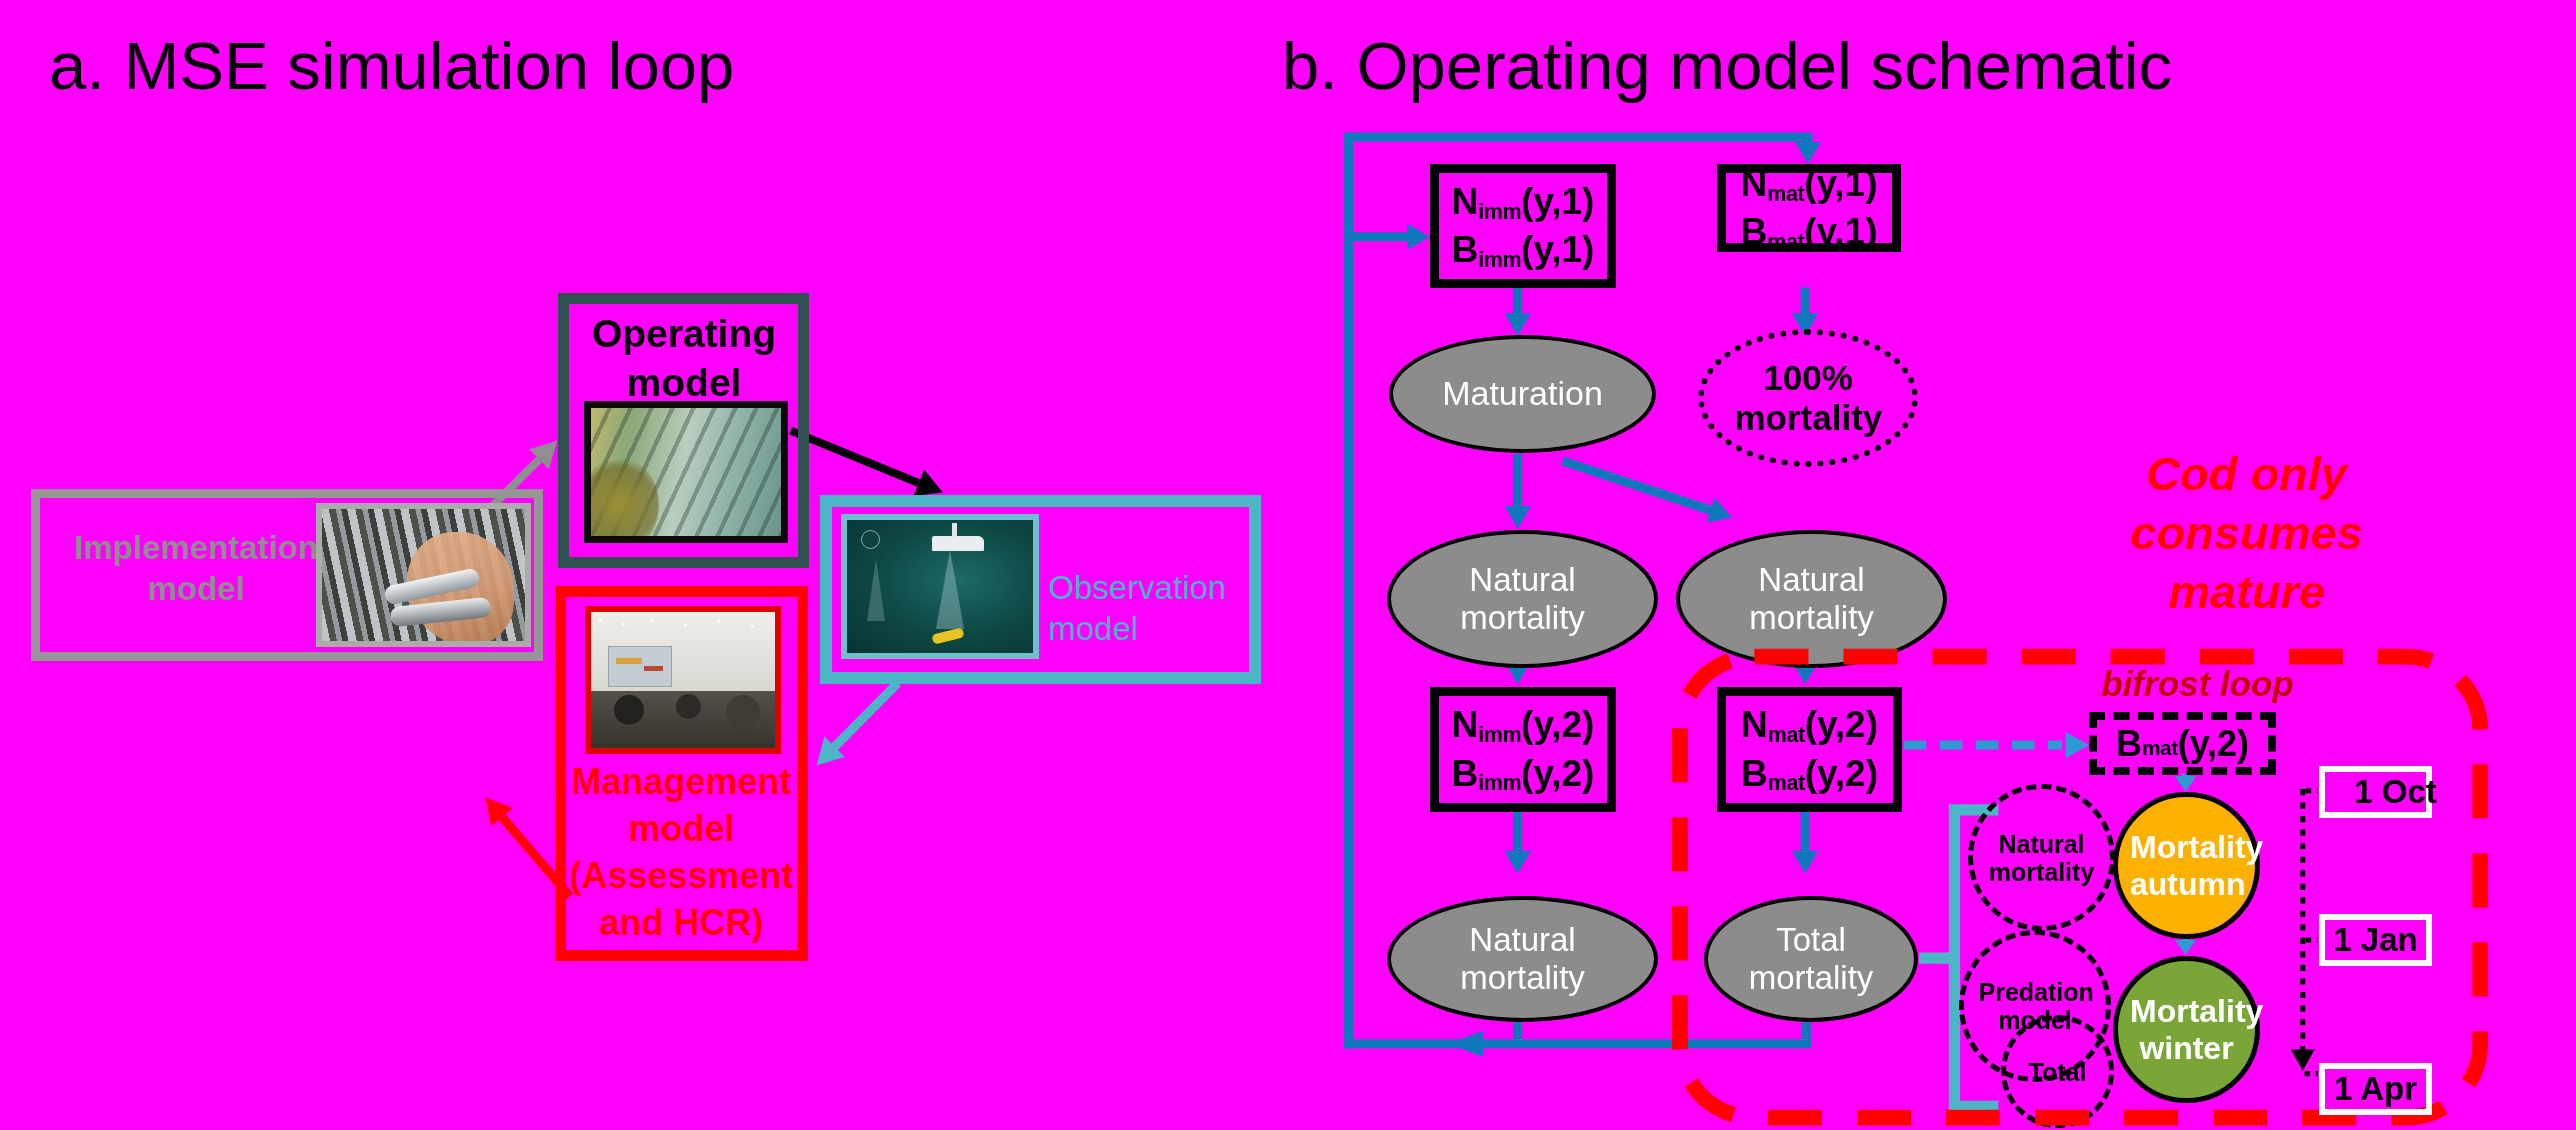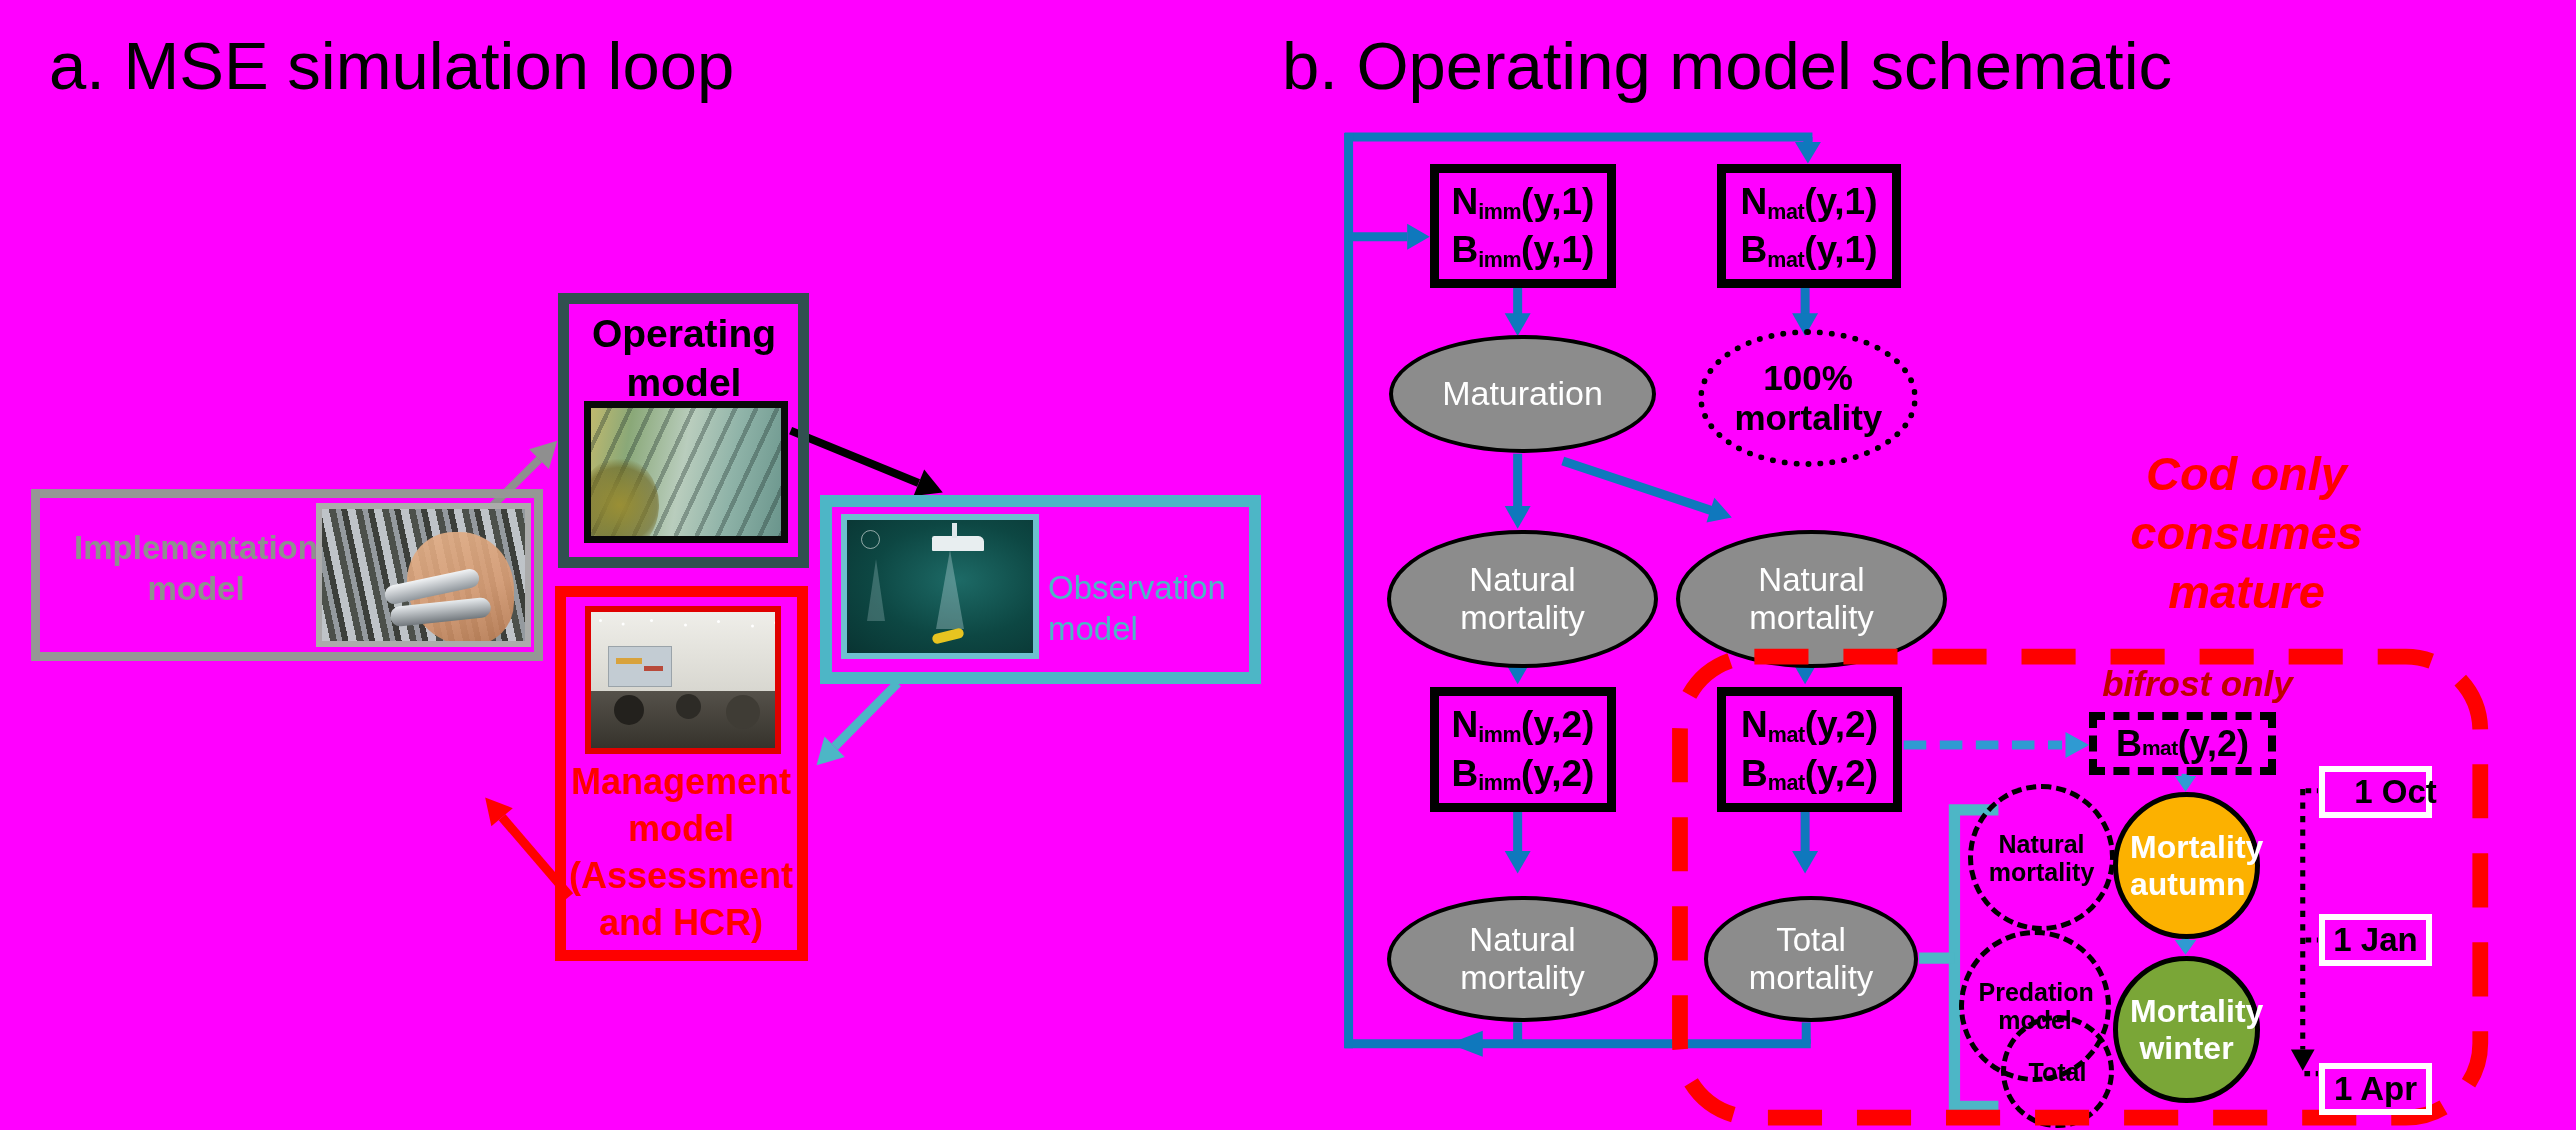--- a/index.html
+++ b/index.html
@@ -173,21 +173,21 @@
   <div class="abs" style="left:8px;top:6.8px;width:3.4px;height:3.4px;border-radius:50%;background:#fff;box-shadow:22.6px 3.4px 0 #fff,51px 0 0 #fff,85px 4.5px 0 #fff,118px 1.1px 0 #fff,152px 5.6px 0 #fff,175px 2.3px 0 #fff;"></div>
 </div>
 <div class="abs" style="left:565px;top:758px;width:232px;text-align:center;font-weight:bold;font-size:36px;line-height:47px;color:var(--red,#ff0000);">Management model (Assessment and HCR)</div>
 
 <div class="abs panel-title" style="left:1282px;top:27px;">b. Operating model schematic</div>
 
 <div class="abs stock-box" style="left:1430px;top:164px;width:186px;height:124px;text-align:center;">
   <div class="stock-line"><span>N</span><span class="sub">imm</span><span>(y,1)</span></div>
   <div class="stock-line"><span>B</span><span class="sub">imm</span><span>(y,1)</span></div>
 </div>
-<div class="abs stock-box" style="left:1717px;top:164px;width:184px;height:124px;">
+<div class="abs stock-box" style="left:1717px;top:164px;width:184px;height:88px;">
   <div class="stock-line"><span>N</span><span class="sub">mat</span><span>(y,1)</span></div>
   <div class="stock-line"><span>B</span><span class="sub">mat</span><span>(y,1)</span></div>
 </div>
 
 <div class="abs ellipse grey-ell" style="left:1389px;top:335px;width:267px;height:118px;font-size:34px;">
     <span>Maturation</span>
   </div>
 <div class="abs ellipse dot-ell" style="left:1698px;top:329px;width:220px;height:138px;">
     <span style="width:147px;">100% mortality</span>
   </div>
@@ -209,21 +209,21 @@
 </div>
 
 <div class="abs ellipse grey-ell" style="left:1387px;top:896px;width:271px;height:126px;">
     <span style="width:158px;">Natural mortality</span>
   </div>
 <div class="abs ellipse grey-ell" style="left:1704px;top:896px;width:214px;height:126px;">
     <span style="width:147px;">Total mortality</span>
   </div>
 
 <div class="abs cod-note" style="left:2055px;top:444px;width:383px;">Cod only consumes mature</div>
-<div class="abs bifrost" style="left:2062px;top:664px;width:271px;text-align:center;">bifrost only</div>
+<div class="abs bifrost" style="left:2062px;top:664px;width:271px;text-align:center;">bifrost loop</div>
 
 <div class="abs bmat-dash" style="left:2089px;top:712px;width:187px;height:63px;">
   <span>B</span>
     <span class="sub">mat</span>
     <span>(y,2)</span>
 </div>
 
 <div class="abs ellipse dash-circ" style="left:1968px;top:784px;width:147px;height:147px;">
     <span style="width:107px;">Natural mortality</span>
   </div>

